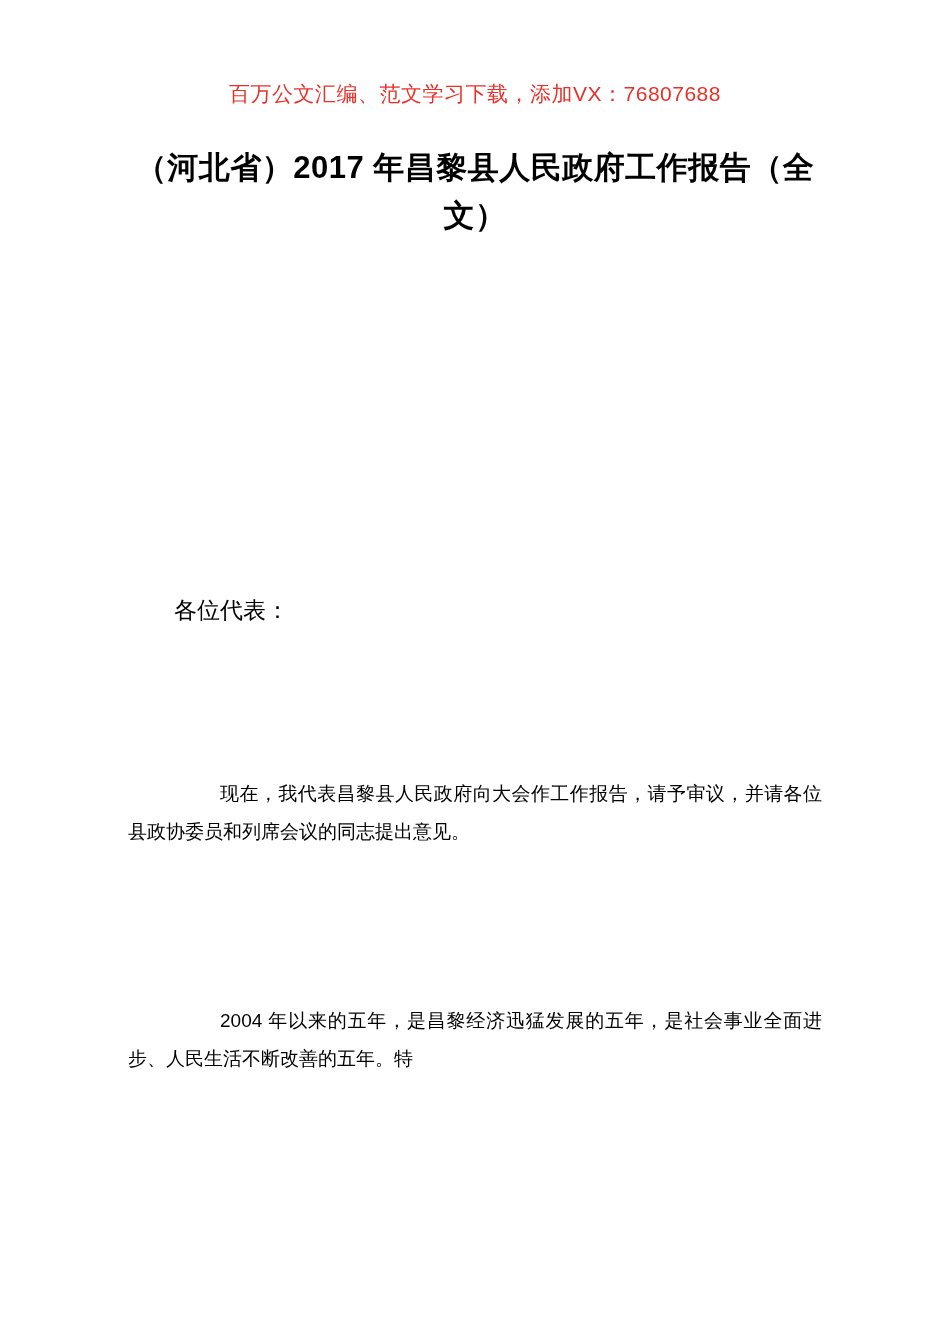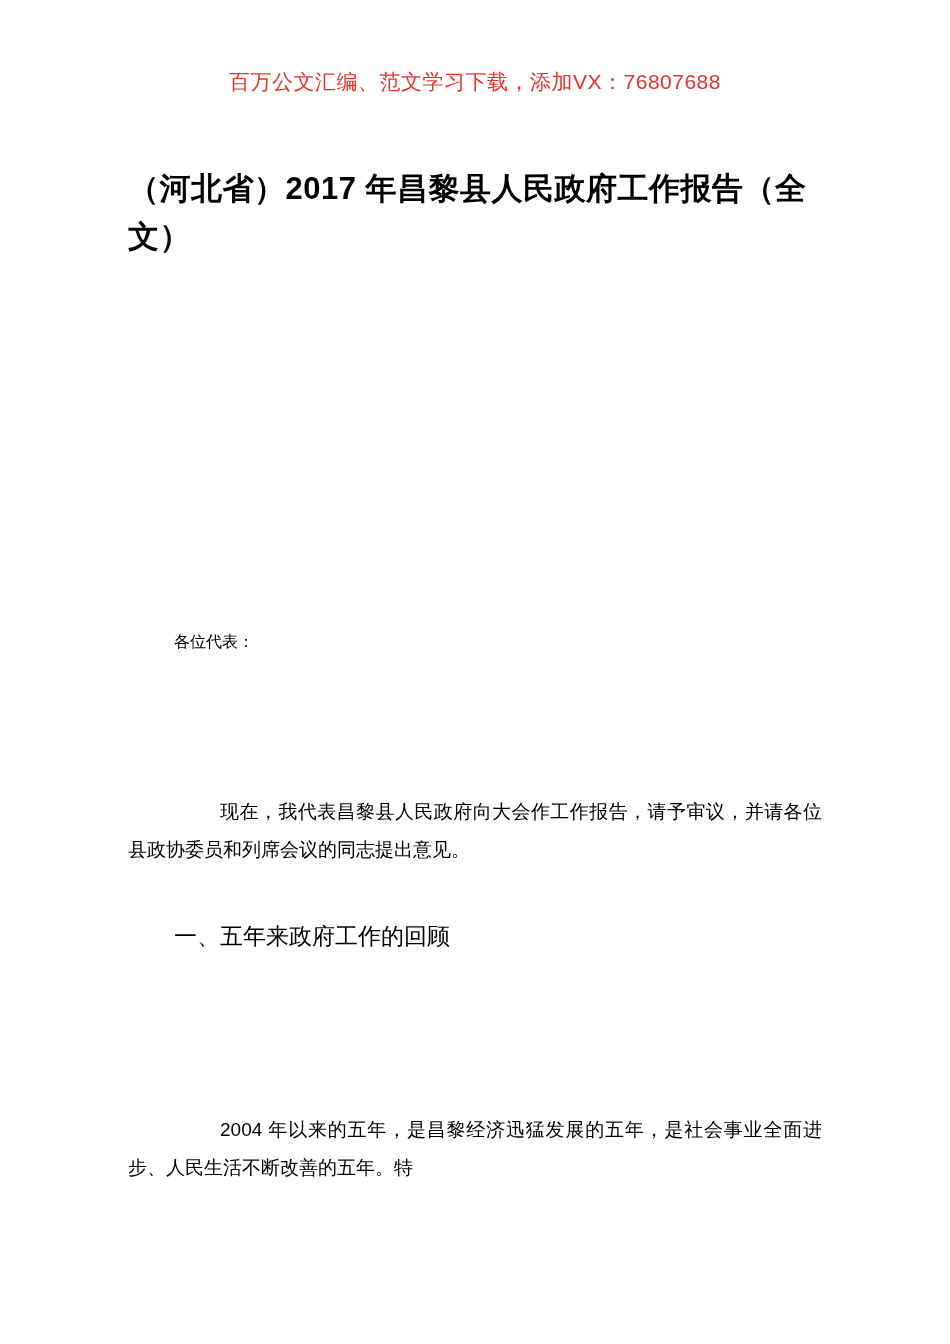--- a/index.html
+++ b/index.html
@@ -12,47 +12,48 @@
     height: 1344px;
     font-family: "Liberation Sans", sans-serif;
     color: #000000;
     position: relative;
     overflow: hidden;
   }
   .page {
     width: 950px;
     height: 1344px;
     box-sizing: border-box;
-    padding: 0 128px;
+    padding: 12px 128px;
     position: relative;
   }
   .watermark {
     color: #e8312a;
     font-size: 21px;
     text-align: center;
     letter-spacing: 0.5px;
     padding-top: 68px;
     white-space: nowrap;
     font-family: "Liberation Sans", sans-serif;
   }
   .doc-title {
     font-size: 31px;
     font-weight: bold;
+    text-align: center;
     line-height: 1.55;
-    margin-top: 69px;
+    margin-top: 36px;
     letter-spacing: 0.5px;
   }
   .spacer-large {
     height: 330px;
   }
   .salutation {
-    font-size: 16px;
+    font-size: 23px;
     line-height: 1.7;
     text-indent: 46px;
-    margin-top: 16px;
+    margin-top: 0;
   }
   .para {
     font-size: 19px;
     line-height: 2.0;
     text-indent: 92px;
     text-align: justify;
     margin-top: 44px;
   }
   .para-tight {
     margin-top: 40px;
@@ -76,19 +77,18 @@
   <h1 class="doc-title">（河北省）2017 年昌黎县人民政府工作报告（全文）</h1>
 
   <div class="spacer-large"></div>
 
   <p class="salutation">各位代表：</p>
 
   <div class="gap-b"></div>
 
   <p class="para">现在，我代表昌黎县人民政府向大会作工作报告，请予审议，并请各位县政协委员和列席会议的同志提出意见。</p>
 
-  <p class="section-heading">一、五年来政府工作的回顾</p>
 
   <div class="gap-a"></div>
 
   <p class="para para-tight">2004 年以来的五年，是昌黎经济迅猛发展的五年，是社会事业全面进步、人民生活不断改善的五年。特</p>
 
 </div>
 
 </body></html>

